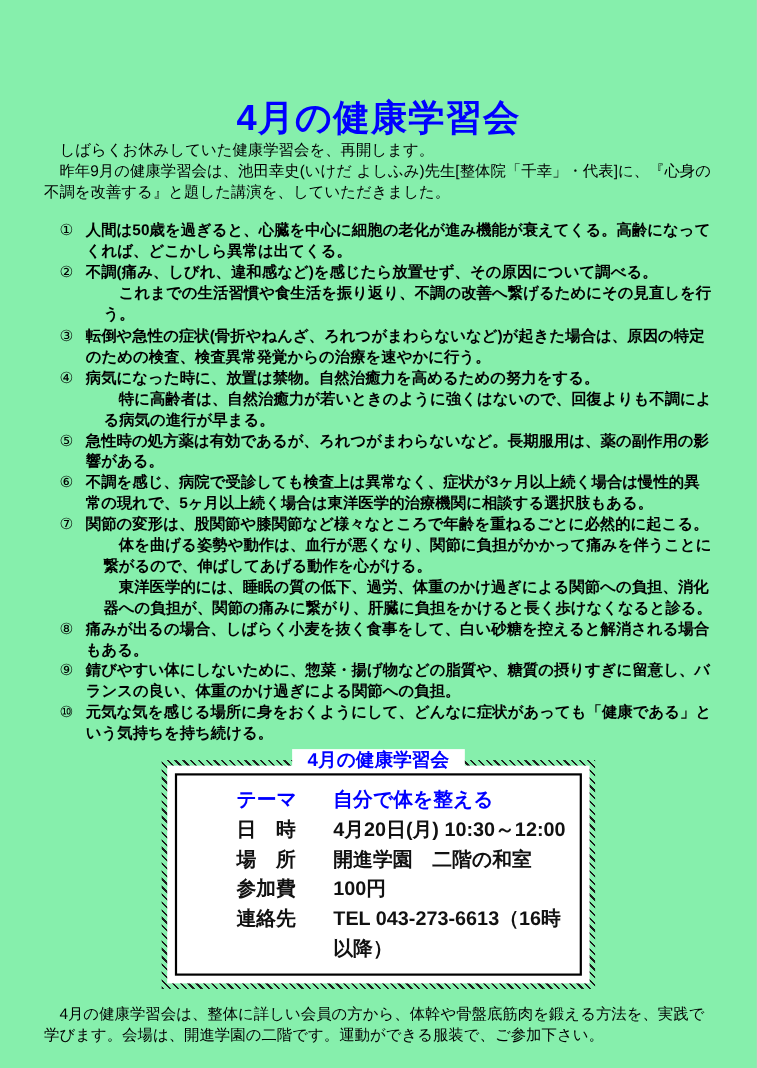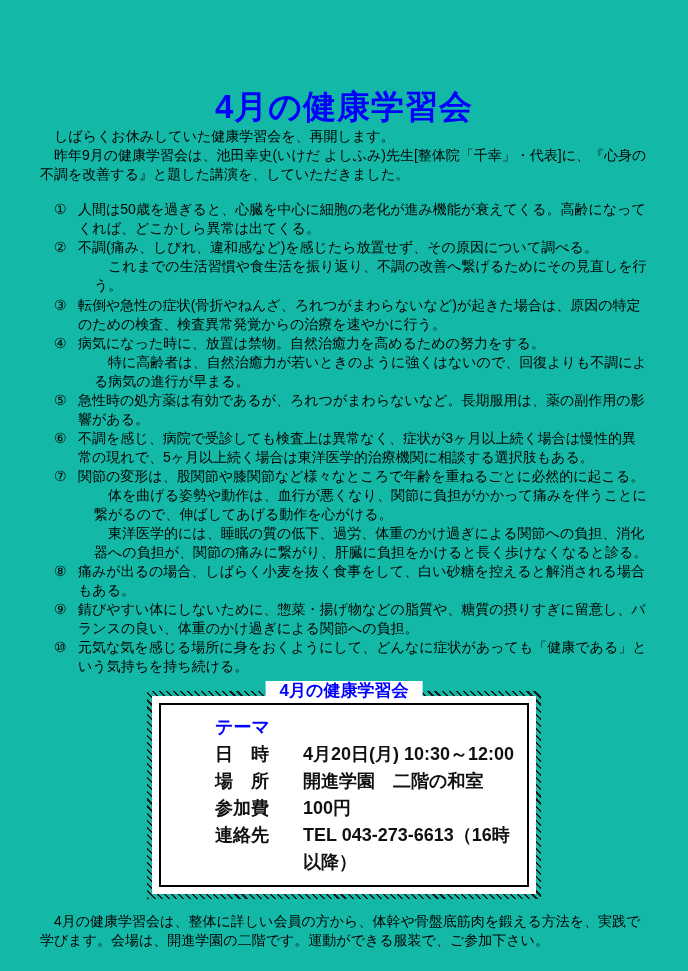--- a/index.html
+++ b/index.html
@@ -1,20 +1,20 @@
 <!DOCTYPE html>
 <html><head>
 <meta charset="utf-8">
 <style>
   html, body { margin: 0; padding: 0; background: #c8c8c8; }
   .page {
     width: 688px;
     height: 971px;
     margin: 0 auto;
-    background: #14b8a6;
+    background: #86efac;
     position: relative;
     overflow: hidden;
     font-family: "Liberation Sans", sans-serif;
     color: #000000;
   }
   .content { padding: 0 40px; }
 
   .doc-title {
     margin: 86px 0 0 0;
     text-align: center;
@@ -26,21 +26,21 @@
   }
 
   .body-text { font-size: 14px; line-height: 1.36; }
 
   .intro { }
   .intro p { margin: 0; text-indent: 1em; }
 
   .num-list { margin-top: 16px; }
   .list-item { position: relative; padding-left: 38px; }
   .list-item .num { position: absolute; left: 14px; top: 0; }
-  .lp { margin: 0; }
+  .lp { margin: 0; font-weight: bold; }
   .lp.sub { text-indent: 1em; margin-left: 16px; }
 
   .info-box { width: 394px; margin: 15px auto 0 auto; position: relative; }
   .box-legend {
     position: absolute;
     top: -10px;
     left: 50%;
     transform: translateX(-50%);
     background: #ffffff;
     padding: 0 14px;
@@ -136,20 +136,21 @@
     </div>
 
     <div class="info-box">
       <div class="box-legend">4月の健康学習会</div>
       <div class="hatch">
         <div class="hatch-gap">
           <div class="box-inner">
 
             <div class="box-row blue">
               <span class="box-label">テーマ</span>
+              <span class="box-value">自分で体を整える</span>
             </div>
 
             <div class="box-row">
               <span class="box-label">日　時</span>
               <span class="box-value">4月20日(月) 10:30～12:00</span>
             </div>
 
             <div class="box-row">
               <span class="box-label">場　所</span>
               <span class="box-value">開進学園　二階の和室</span>

